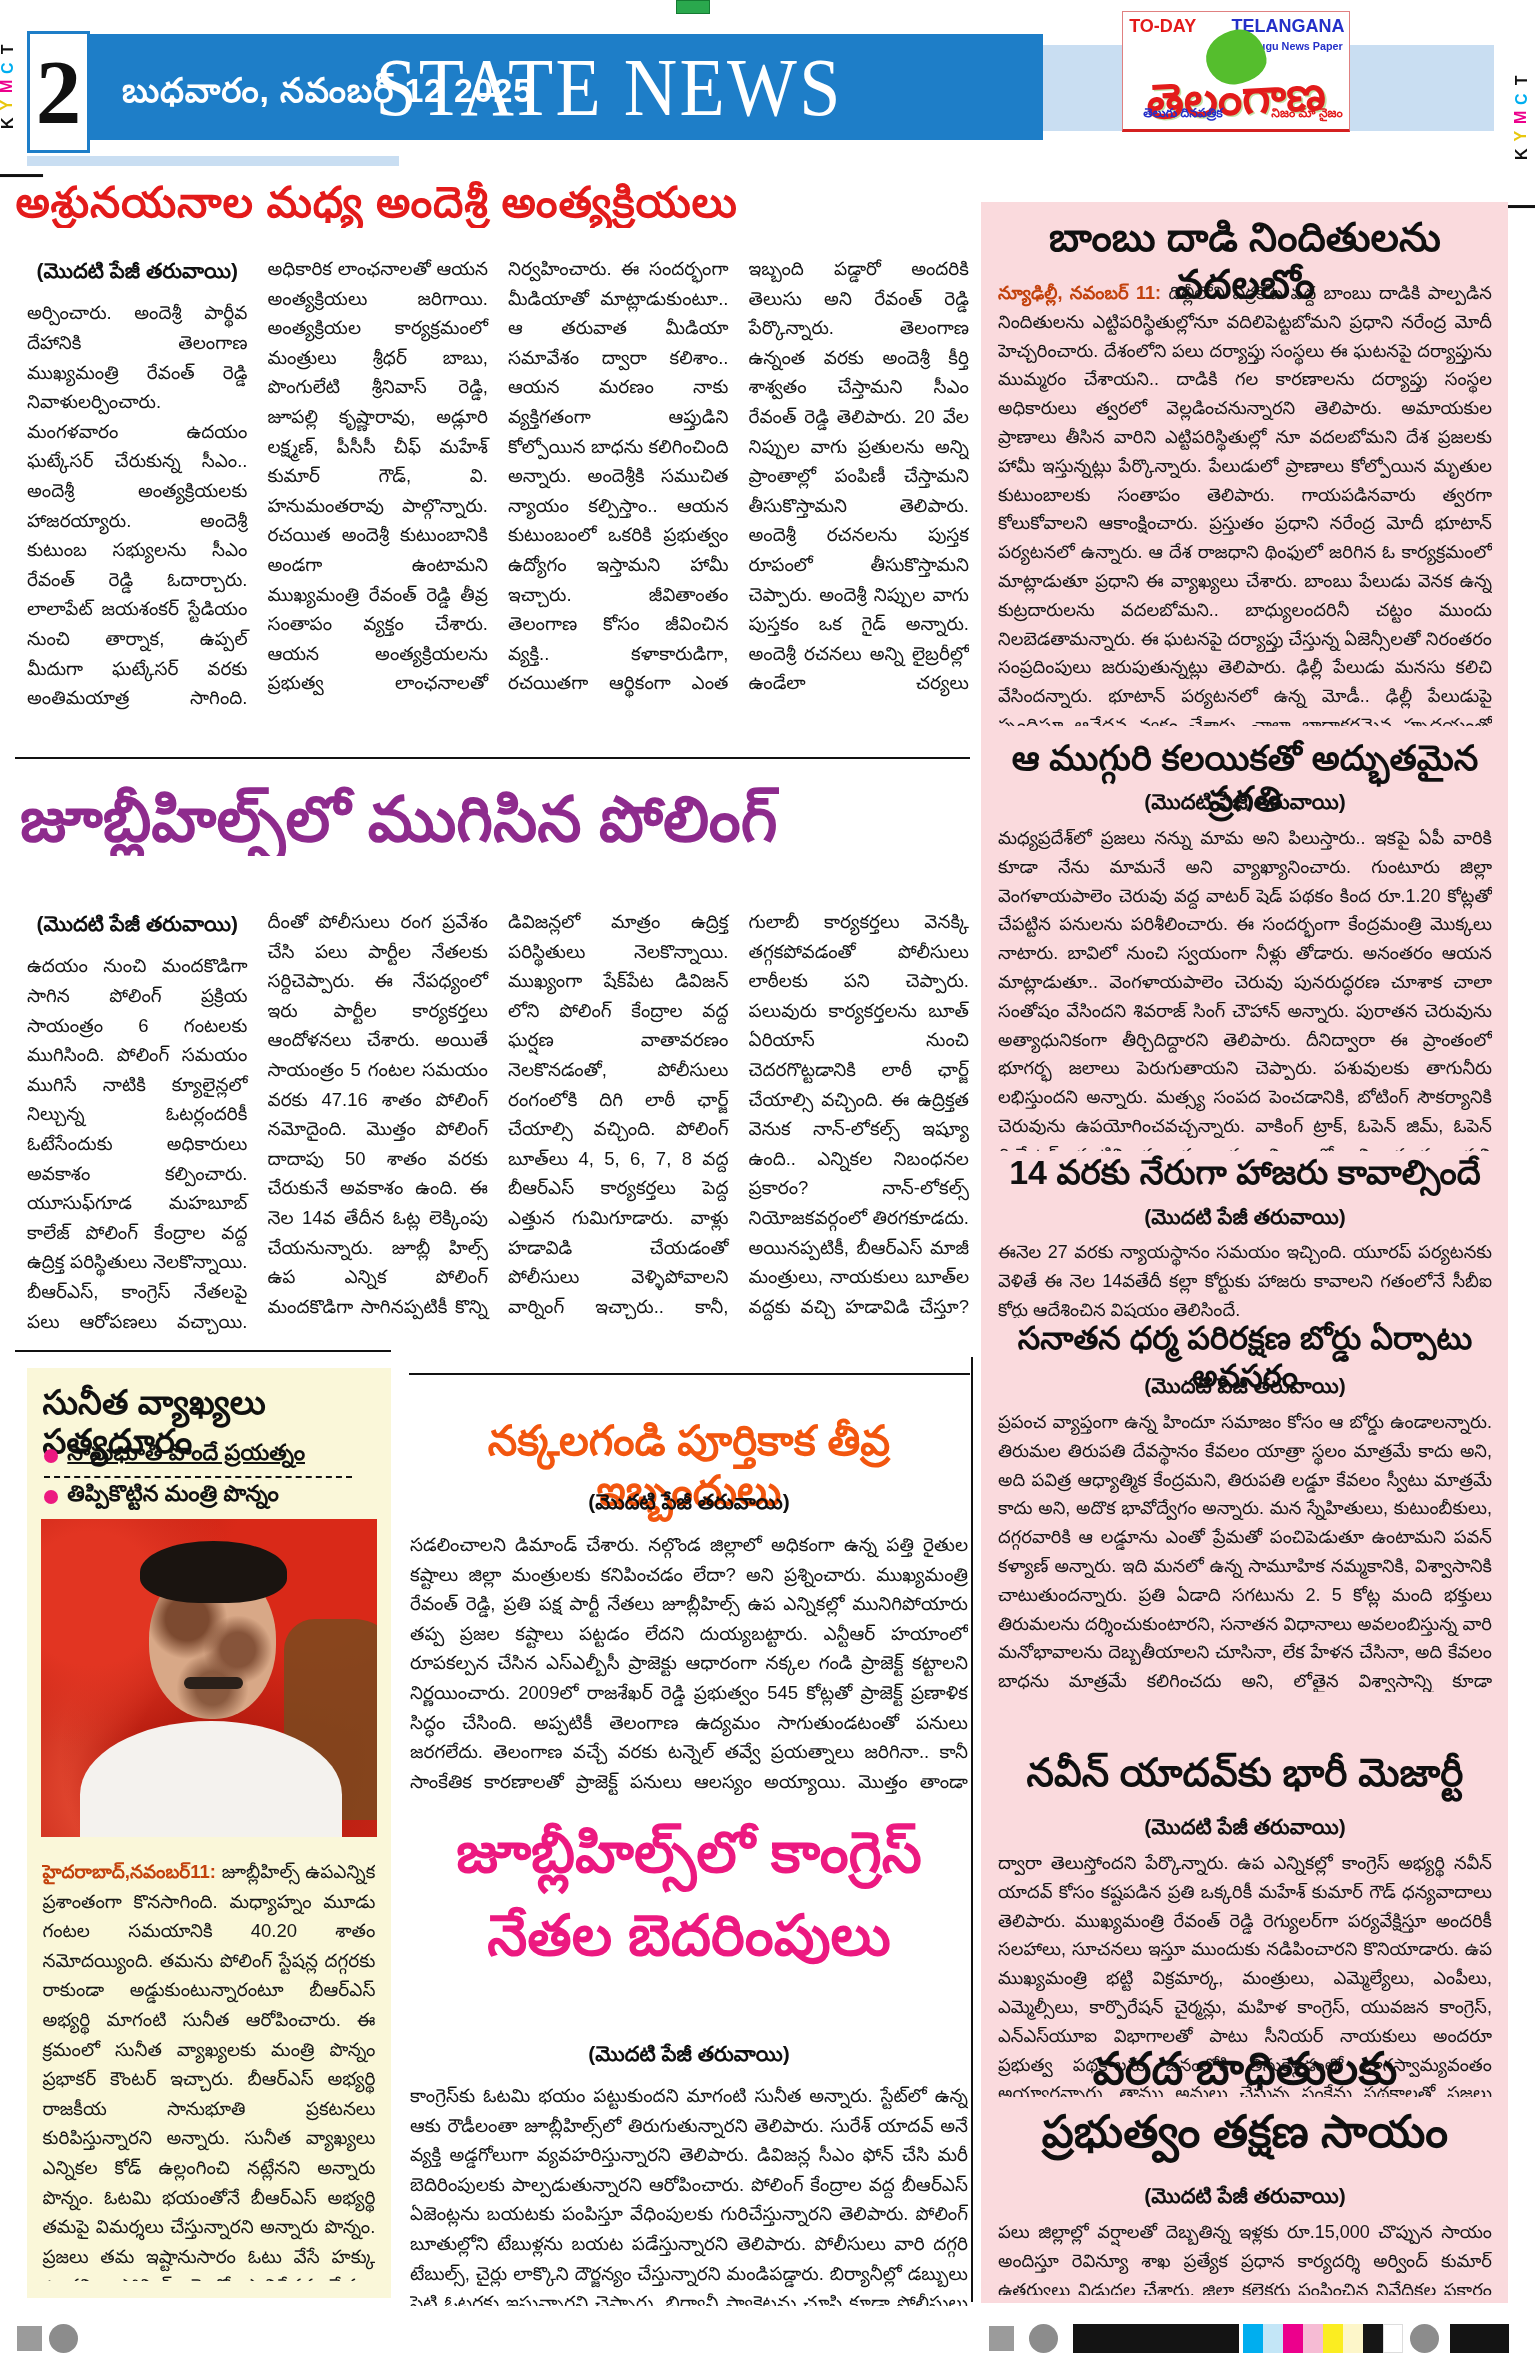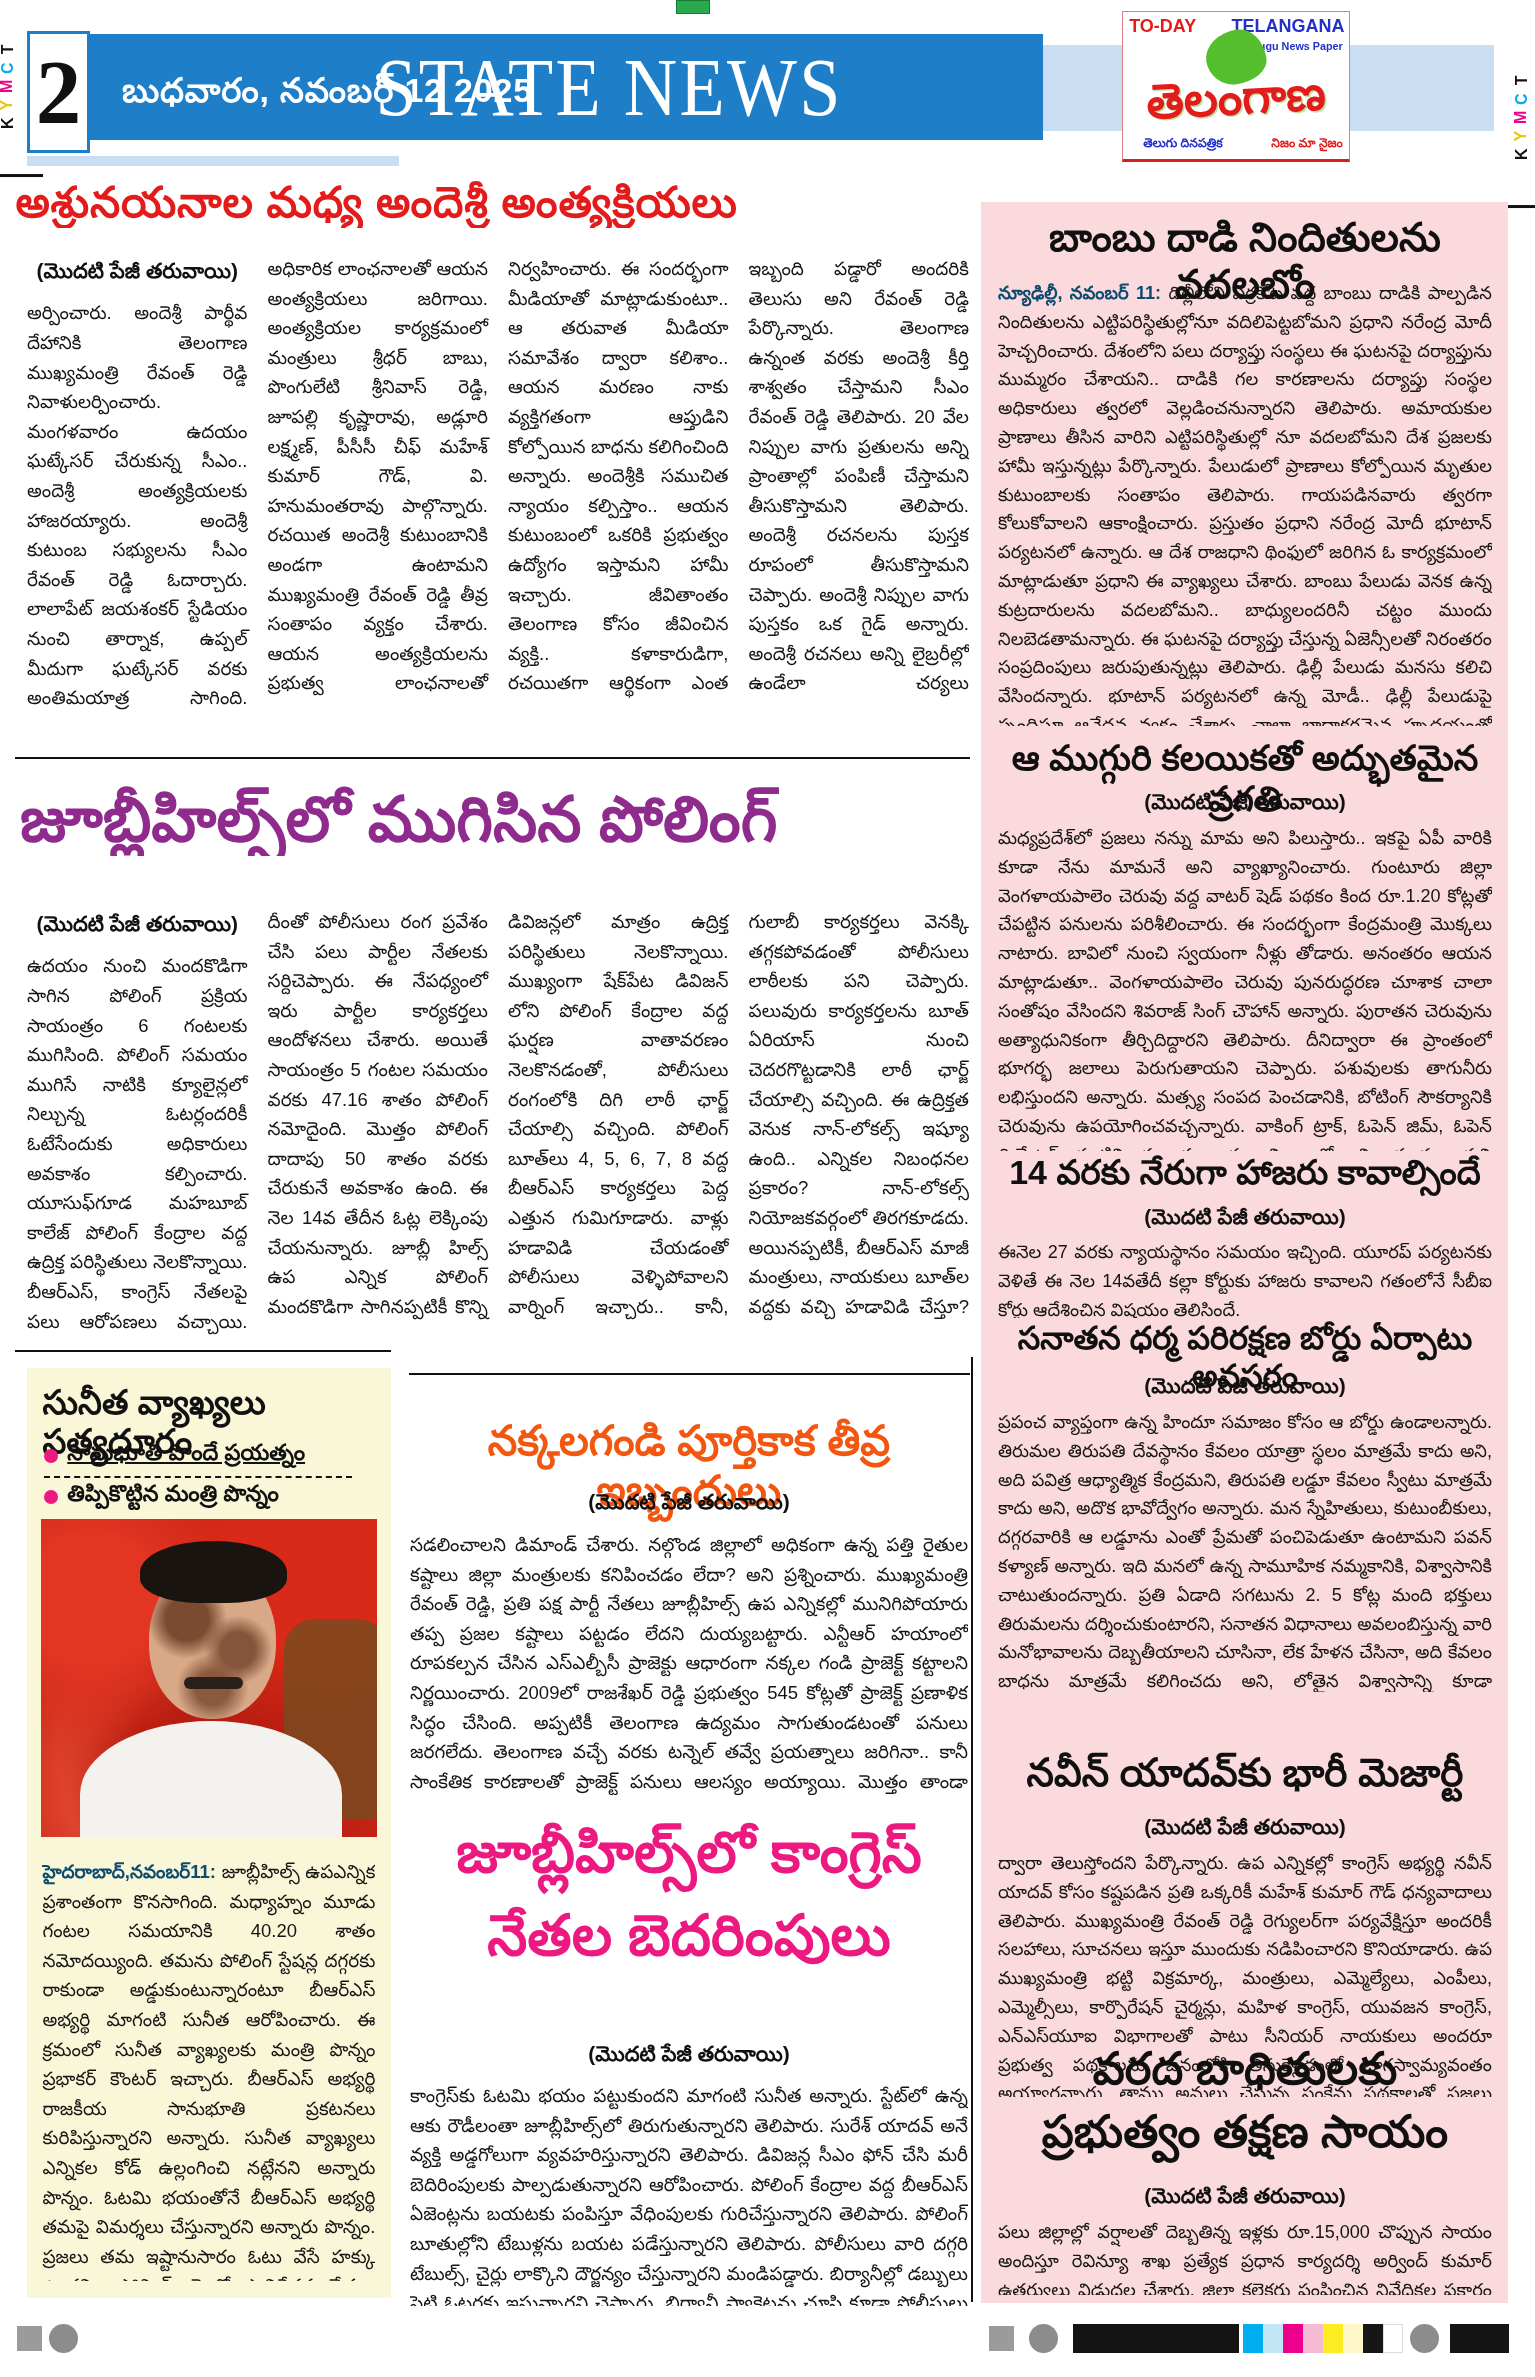--- a/index.html
+++ b/index.html
@@ -27,41 +27,41 @@
     left:27px;top:31px;width:63px;height:122px;background:#fff;
     border:3.9px solid #1e7ec8;box-sizing:border-box;display:flex;align-items:center;justify-content:center;
   }
   .pagenum{font-family:"Liberation Serif",serif;font-size:91px;font-weight:bold;color:#111;line-height:1;}
   .hdr-date{left:122px;top:71px;color:#fff;font-weight:bold;font-size:34px;letter-spacing:0.8px;}
   .hdr-title{
     left:362px;top:40px;width:494px;text-align:center;color:#fff;
     font-family:"Liberation Serif",serif;font-size:74px;letter-spacing:2.3px;transform:scaleY(1.12);transform-origin:top;
   }
   
-  .logo-box{left:1122px;top:10.8px;width:228px;height:151px;background:#fff;border:1.5px solid #e08080;border-bottom:3.1px solid #d42020;box-sizing:border-box;}
+  .logo-box{left:1122px;top:10.8px;width:228px;height:121px;background:#fff;border:1.5px solid #e08080;border-bottom:3.1px solid #d42020;box-sizing:border-box;}
   .logo-today{position:absolute;left:6.2px;top:4.6px;color:#e31b1b;font-weight:bold;font-size:18px;}
   .logo-tg{position:absolute;right:4.6px;top:4.6px;color:#2430c8;font-weight:bold;font-size:18px;}
   .logo-paper{position:absolute;right:6.2px;top:28px;color:#2430c8;font-weight:bold;font-size:10.8px;}
   .logo-map{position:absolute;left:83px;top:18.5px;width:60px;height:54px;background:#55be2d;border-radius:58% 42% 55% 45%/50% 60% 40% 50%;transform:rotate(-8deg);}
   .logo-script{
     position:absolute;left:0;top:60px;width:100%;text-align:center;color:#e31b1b;font-weight:bold;font-size:48px;
     transform:rotate(-3deg);text-shadow:1.5px 1.5px 0 #bfe3a8;line-height:1.1;white-space:nowrap;overflow:hidden;
   }
   .logo-bl{position:absolute;left:6.2px;bottom:6.2px;color:#2430c8;font-weight:bold;font-size:12.3px;margin-left:14px;}
   .logo-br{position:absolute;right:6.2px;bottom:6.2px;color:#e31b1b;font-weight:bold;font-size:12.3px;}
 
   
   .hrule{background:#111;height:2.3px;}
   .vrule{background:#111;width:2.3px;}
 
   
   .headline{font-weight:bold;line-height:1.18;}
   .sub{font-weight:bold;font-size:21px;text-align:center;color:#111;}
   .body-text{font-size:18.5px;line-height:1.6;text-align:justify;overflow:hidden;color:#141414;}
-  .dateline{color:#0c4a6e;font-weight:bold;}
+  .dateline{color:#c2410c;font-weight:bold;}
   .cols4{column-count:4;column-gap:20px;column-fill:auto;}
   .cols4 .sub{margin:0 0 10.8px 0;}
 
   .a1-head{left:15.4px;top:177px;width:956px;font-size:43px;color:#e31b1b;white-space:nowrap;overflow:hidden;letter-spacing:0.8px;}
   .a1-body{left:27px;top:254px;width:942px;height:472px;}
   .a2-head{left:20px;top:782px;width:950px;font-size:63px;color:#8e2b8d;white-space:nowrap;overflow:hidden;}
   .a2-body{left:27px;top:907px;width:942px;height:436px;}
 
   
   .cream{left:27px;top:1368px;width:364px;height:930px;background:#faf7d9;}

